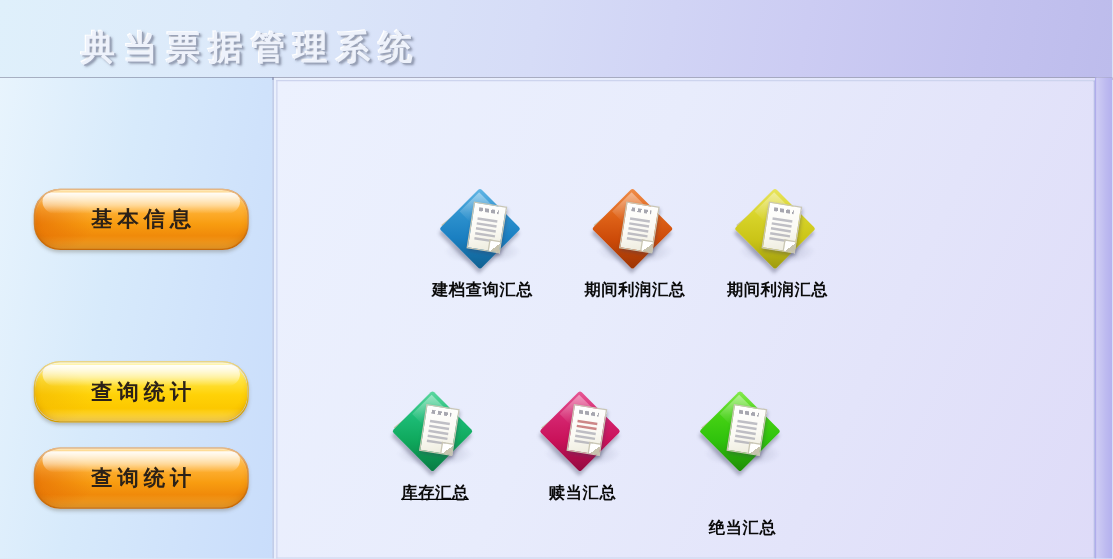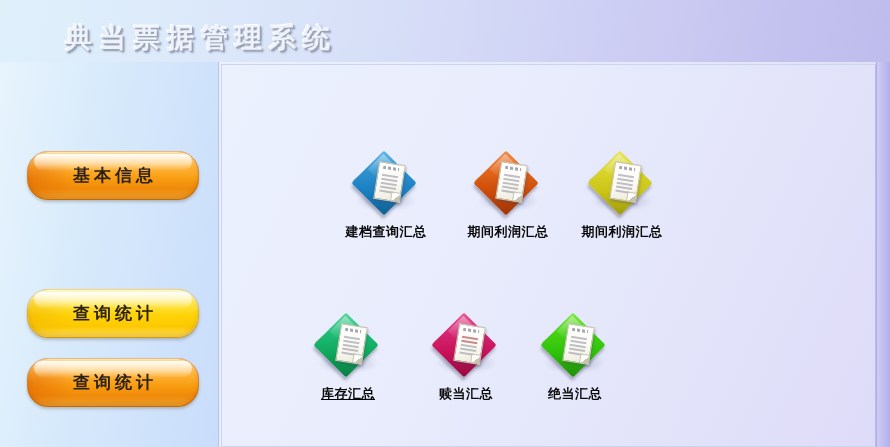--- a/index.html
+++ b/index.html
@@ -353,21 +353,21 @@
                 <div class="ln" style="top:19px;"></div>
                   <div class="ln" style="top:23px;"></div>
                 <div class="ln" style="top:27px;width:60%;"></div>
                 <div class="fold"></div>
               </div>
             </div>
           </div>
           <div class="icon-label">赎当汇总</div>
         </div>
 
-        <div class="icon-item" style="left:297px;top:252px;">
+        <div class="icon-item" style="left:316px;top:252px;gap:28px;">
           <div class="icon-box">
             <div class="book">
               <div class="shadow"></div>
               <div class="pages"></div>
               <div class="cover" style="background:linear-gradient(135deg,#87ea4e 0%,#46d214 30%,#2fc20c 62%,#1f8c07 100%);"></div>
               <div class="spinehi"></div>
               <div class="doc">
                 <div class="hdr"></div>
                 <div class="ln" style="top:11px;"></div>
                   <div class="ln" style="top:15px;"></div>

